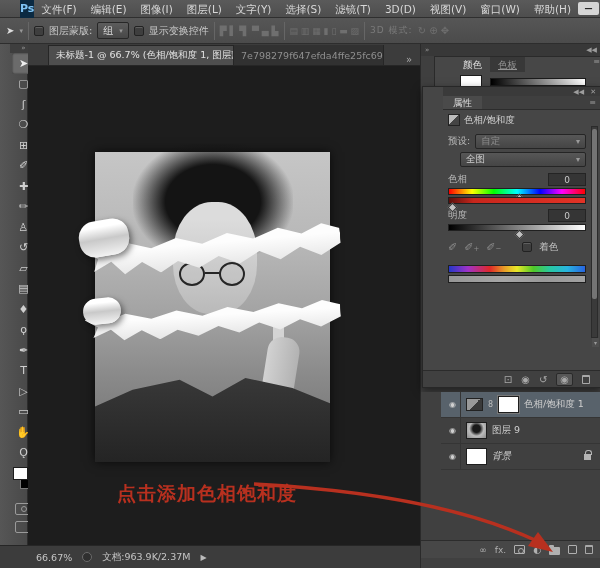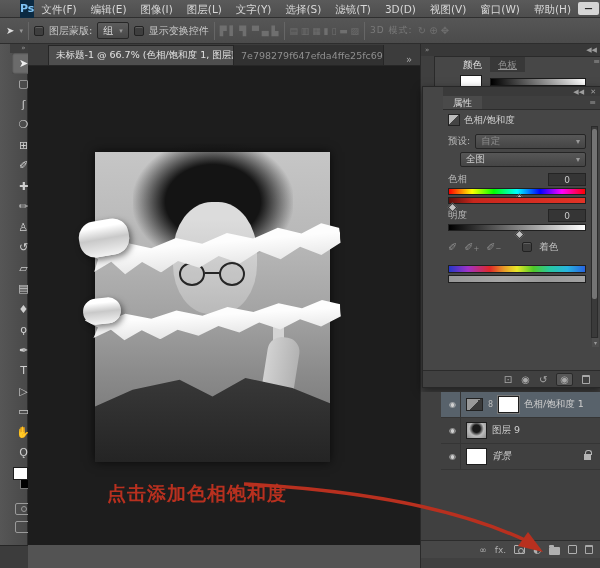--- a/index.html
+++ b/index.html
@@ -155,21 +155,21 @@
   .lockico:before { content:""; position:absolute; left:1px; top:-4px; width:5px; height:4px; border:1px solid #b5b5b5; border-bottom:none; border-radius:3px 3px 0 0; }
   #layersfoot { left:0; top:496px; width:180px; height:18px; background:#474747; border-top:1px solid #2c2c2c;
     display:flex; align-items:center; justify-content:flex-end; gap:8px; padding-right:8px; color:#b0b0b0; font-size:9px; }
   .maskico { width:11px; height:9px; border:1px solid #b0b0b0; border-radius:1px; position:relative; }
   .maskico:before { content:""; position:absolute; left:3px; top:2px; width:4px; height:4px; border:1px solid #b0b0b0; border-radius:50%; }
   .foldico { width:11px; height:8px; background:#b0b0b0; border-radius:1px; position:relative; margin-top:2px; }
   .foldico:before { content:""; position:absolute; left:0; top:-2px; width:5px; height:2px; background:#b0b0b0; border-radius:1px 1px 0 0; }
   .newlico { width:9px; height:9px; border:1px solid #b0b0b0; border-radius:1px; }
 
   
-  #annot { left:7px; top:0; width:544px; height:568px; pointer-events:none; z-index:50; }
+  #annot { left:17px; top:0; width:544px; height:568px; pointer-events:none; z-index:50; }
   #annottext { position:absolute; left:100px; top:481px; color:#b8301f; font-size:19px; font-weight:bold; letter-spacing:1px; }
   #annotsvg { position:absolute; left:0; top:0; }
 </style>
 </head>
 <body>
 
 <div id="app">
 
   <div id="menubar" class="abs">
     <div id="pslogo">Ps</div>
@@ -266,20 +266,26 @@
       <div class="ph" id="hand"></div>
       <div class="ph" id="jacket"></div>
       <div class="ph torn" id="torn1"></div>
       <div class="ph curl" id="curl1"></div>
       <div class="ph torn" id="torn2"></div>
       <div class="ph curl" id="curl2"></div>
     </div>
   </div>
 
   <div id="corner" class="abs"></div>
+  <div id="statusbar" class="abs">
+    <span>66.67%</span>
+    <span id="statusicon"></span>
+    <span>文档:963.9K/2.37M</span>
+    <span id="statusarrow">▶</span>
+  </div>
 
   <div id="dock" class="abs">
     <div id="dockhead" class="abs">
       <span>»</span>
       <span>◀◀</span>
     </div>
     <span id="stripicon" class="abs">↺</span>
 
     <div id="colorpanel" class="abs">
       <div id="colortabs">

